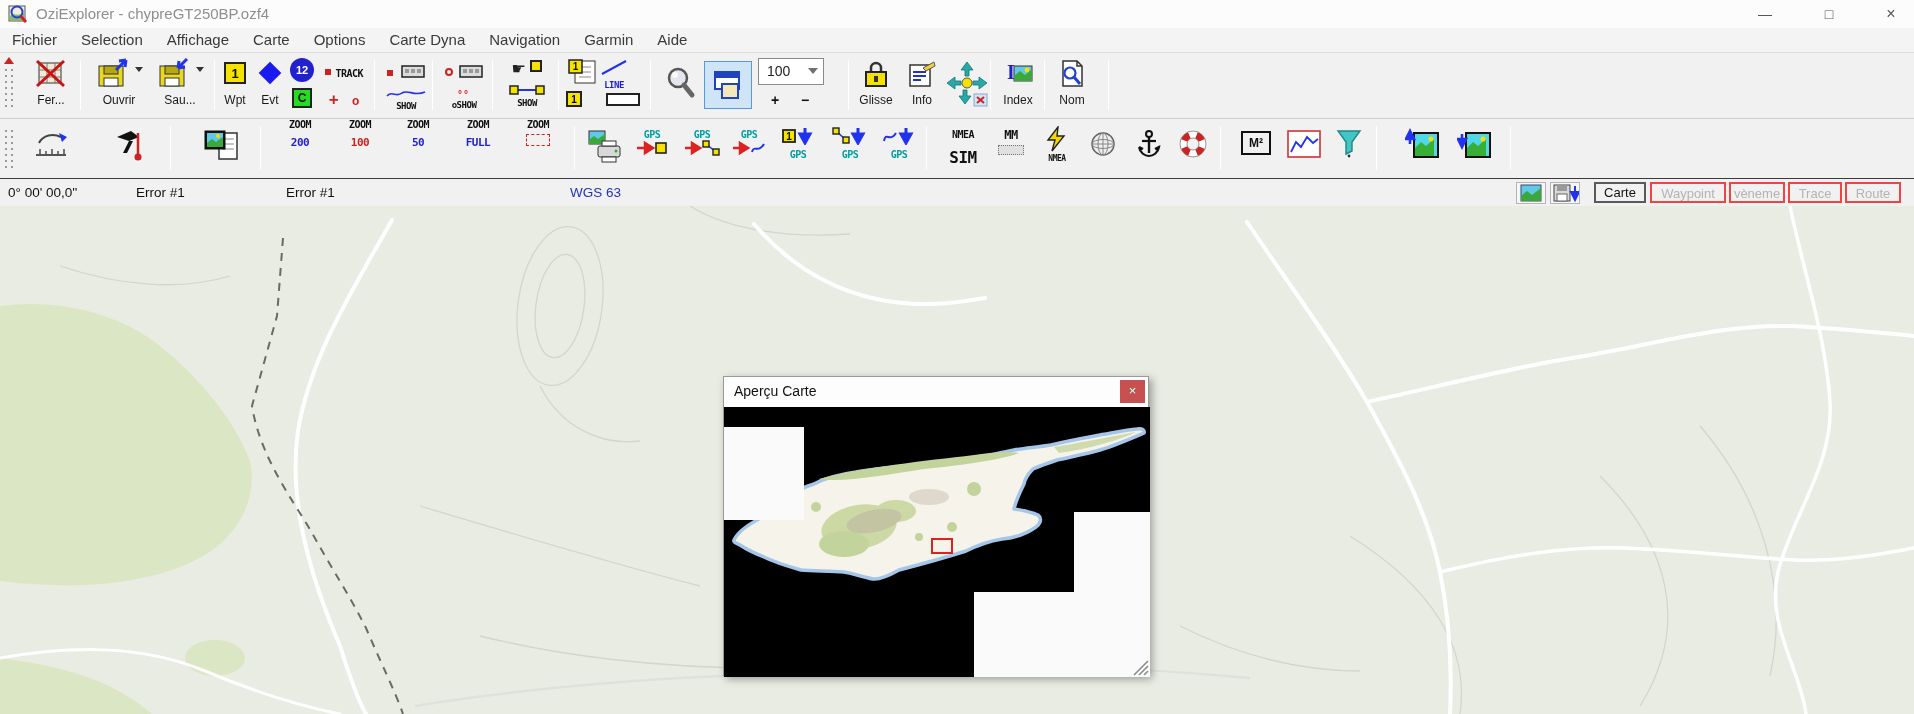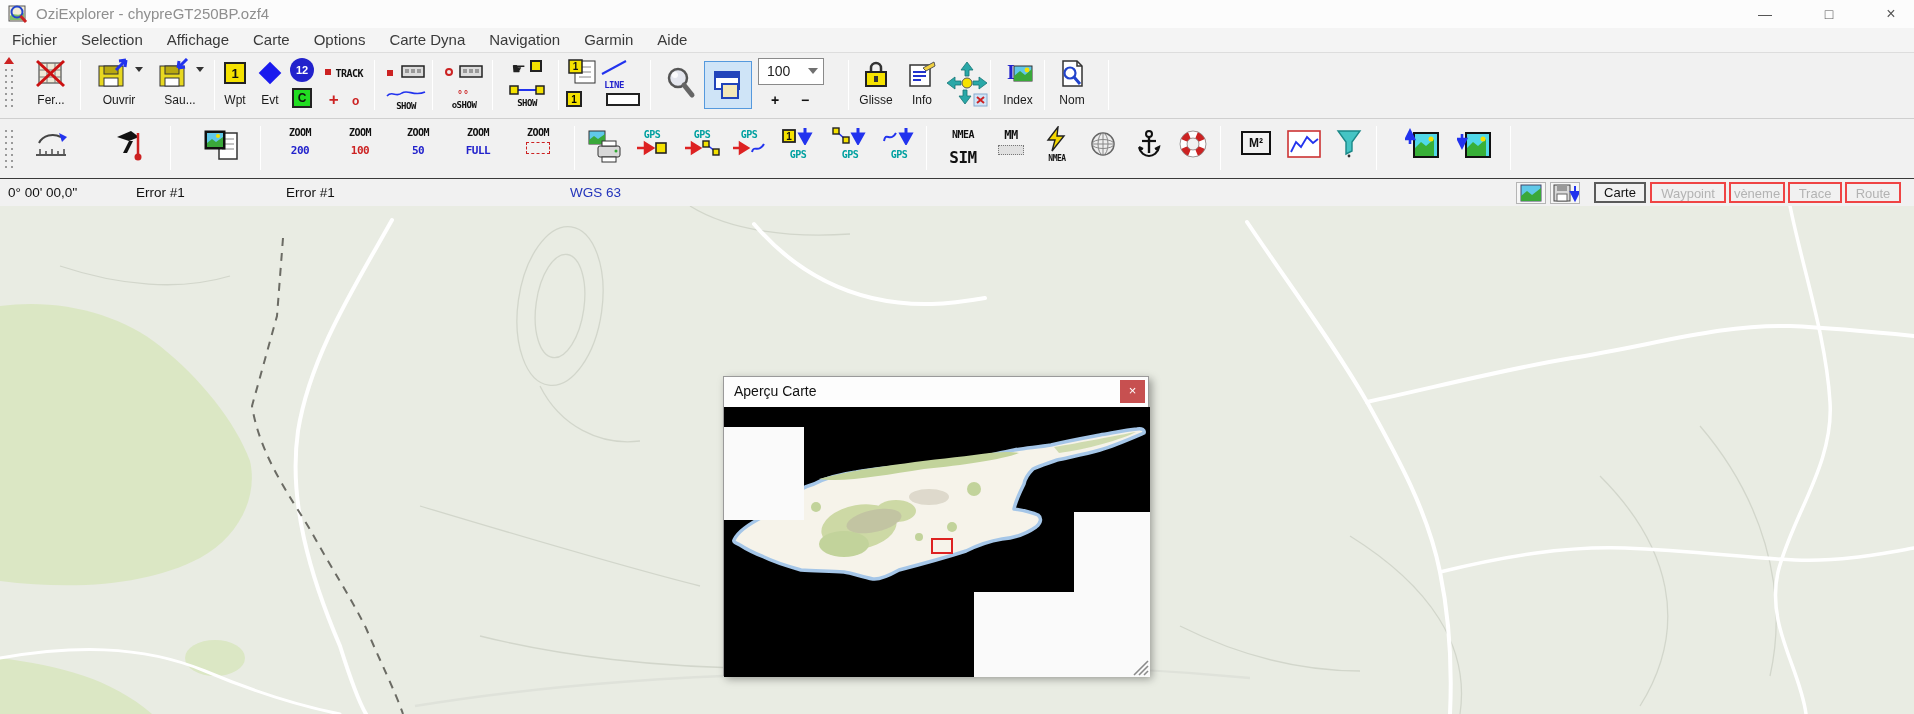--- a/index.html
+++ b/index.html
@@ -23,21 +23,21 @@
   .toolbar2 { position:absolute; left:0; top:118px; width:1914px; height:60px; background:#f1f1f1; border-top:1px solid #cfcfcf; }
   .vsep { position:absolute; top:7px; width:1px; background:#bdbdbd; border-right:1px solid #fff; }
   .toolbar1 .vsep { height:50px; } .toolbar2 .vsep { height:44px; }
   .grip { position:absolute; left:3px; top:14px; width:12px; height:42px;
           background-image:radial-gradient(#9a9a9a 1.1px, transparent 1.2px); background-size:6px 6px; }
   .redtri { position:absolute; left:4px; top:4px; width:0; height:0; border-left:5px solid transparent; border-right:5px solid transparent; border-bottom:7px solid #cc2222; }
   .t1item { position:absolute; top:0; height:66px; text-align:center; }
   .t1label { position:absolute; left:0; right:0; top:40px; font-size:12px; color:#1a1a1a; white-space:nowrap; }
   .t2item { position:absolute; top:0; height:60px; text-align:center; }
   .pix { font-family:"DejaVu Sans Mono", monospace; font-weight:bold; font-size:9px; letter-spacing:-0.5px; }
-  .zoomword { display:block; margin-top:8px; color:#111; font-size:10px; }
+  .zoomword { display:block; margin-top:0; color:#111; font-size:10px; }
   .zoomval { display:block; margin-top:6px; font-size:11px; }
   .blue { color:#2222cc; } .red { color:#cc2222; } .teal { color:#00a0a0; }
   .icn { display:inline-block; vertical-align:top; }
   .ddarrow { display:inline-block; width:0; height:0; border-left:4px solid transparent; border-right:4px solid transparent; border-top:5px solid #333; margin:14px 0 0 3px; }
   .combo { position:absolute; left:0; top:5px; width:66px; height:27px; background:#fff; border:1px solid #8a8a8a; font-size:14px; color:#222; text-align:left; padding:4px 0 0 8px; }
   .combo .chev { position:absolute; right:5px; top:9px; width:0; height:0; border-left:5px solid transparent; border-right:5px solid transparent; border-top:6px solid #707070; }
   .pmbtn { position:absolute; top:39px; width:22px; height:18px; font-size:14px; font-weight:bold; color:#111; line-height:16px; text-align:center; }
   .activebtn { position:absolute; left:0; top:8px; width:48px; height:48px; background:#cfe4f7; border:1px solid #5599dd; }
   
   .statusbar { position:absolute; left:0; top:178px; width:1914px; height:28px; background:#f1f1f1; border-top:1px solid #3a3a3a; font-size:13.5px; color:#111; }

